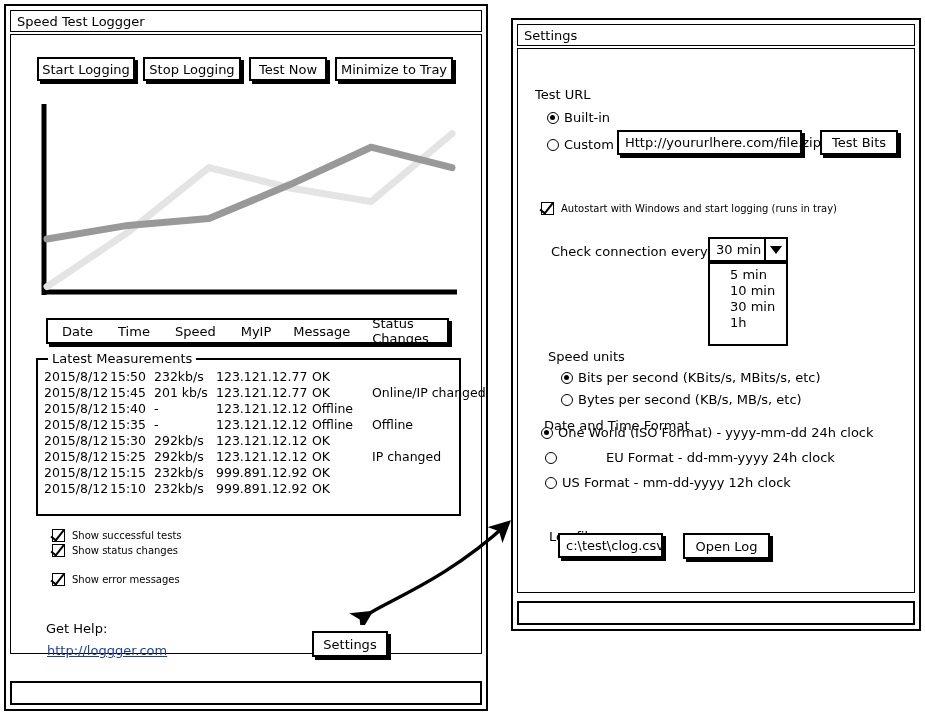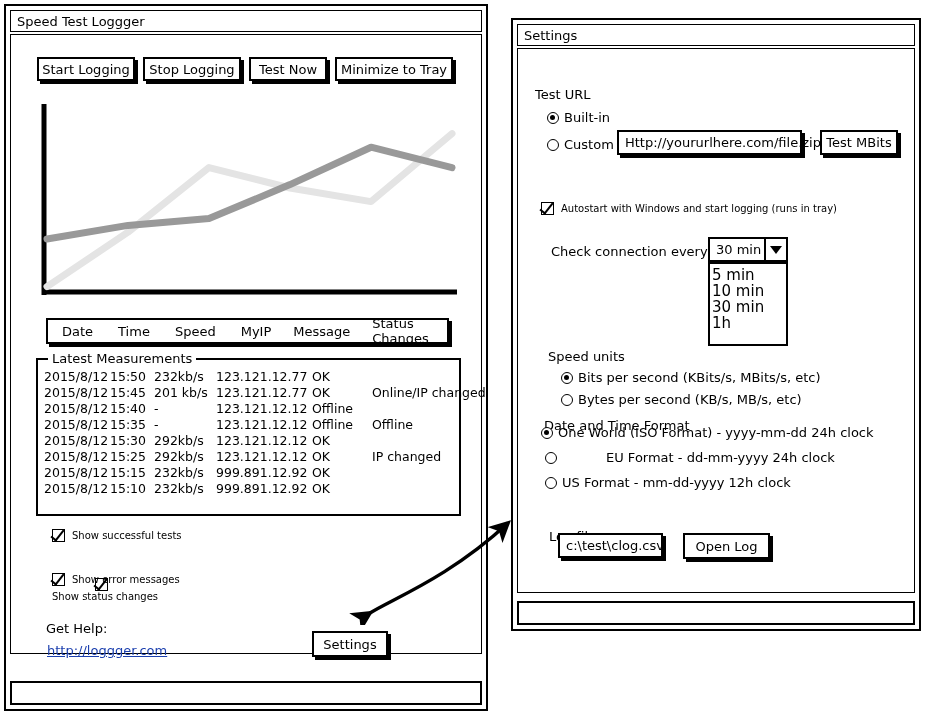--- a/index.html
+++ b/index.html
@@ -237,22 +237,22 @@
     width: 0; height: 0;
     border-left: 6px solid transparent;
     border-right: 6px solid transparent;
     border-top: 8px solid #000;
   }
   .dd-list {
     position: absolute;
     box-sizing: border-box;
     border: 2px solid #000;
     background: #fff;
-    font-size: 15px;
-    padding: 3px 0 3px 2px;
+    font-size: 13px;
+    padding: 3px 0 3px 20px;
   }
   .dd-opt { height: 16px; line-height: 16px; white-space: nowrap; cursor: pointer; }
 
   
   #connector-arrow { position: absolute; left: 340px; top: 495px; }
 </style>
 </head>
 <body>
 
 <div class="window" id="main-window" style="left:4px; top:4px; width:484px; height:707px;">
@@ -364,21 +364,21 @@
         <span class="c-msg">OK</span>
         <span class="c-status"></span>
       </div>
     </div>
 
   <div id="filters">
       <div class="chk-row" style="left: 46px; top: 523px;">
         <span class="chk-box checked"></span>
         <span>Show successful tests</span>
       </div>
-      <div class="chk-row" style="left: 46px; top: 572px; flex-direction: column;">
+      <div class="chk-row" style="left: 46px; top: 538px;">
         <span class="chk-box checked"></span>
         <span>Show status changes</span>
       </div>
       <div class="chk-row" style="left: 46px; top: 567px;">
         <span class="chk-box checked"></span>
         <span>Show error messages</span>
       </div>
     </div>
 
   <div class="lbl" style="left:40px; top:616px;">Get Help:</div>
@@ -409,21 +409,21 @@
   <div class="radio-row" style="left:34px; top:117px;justify-content:space-between;">
     <span class="radio-dot"></span>
     <span>Custom</span>
   </div>
 
   <div class="textbox" style="left:104px; top:110px; width:185px; height:25px;">
     <span>Http://yoururlhere.com/file.zip</span>
   </div>
 
   <div class="btn" style="left:307px; top:110px; width:78px; height:25px;">
-    <span>Test MBits</span>
+    <span>Test Bits</span>
   </div>
 
   <div class="chk-row" style="left:28px; top:182px;">
     <span class="chk-box checked"></span>
     <span>Autostart with Windows and start logging (runs in tray)</span>
   </div>
 
   <div class="lbl" style="left:38px; top:225px;">Check connection every</div>
 
   <div class="dd-field" style="left:195px; top:217px; width:80px; height:25px;">

